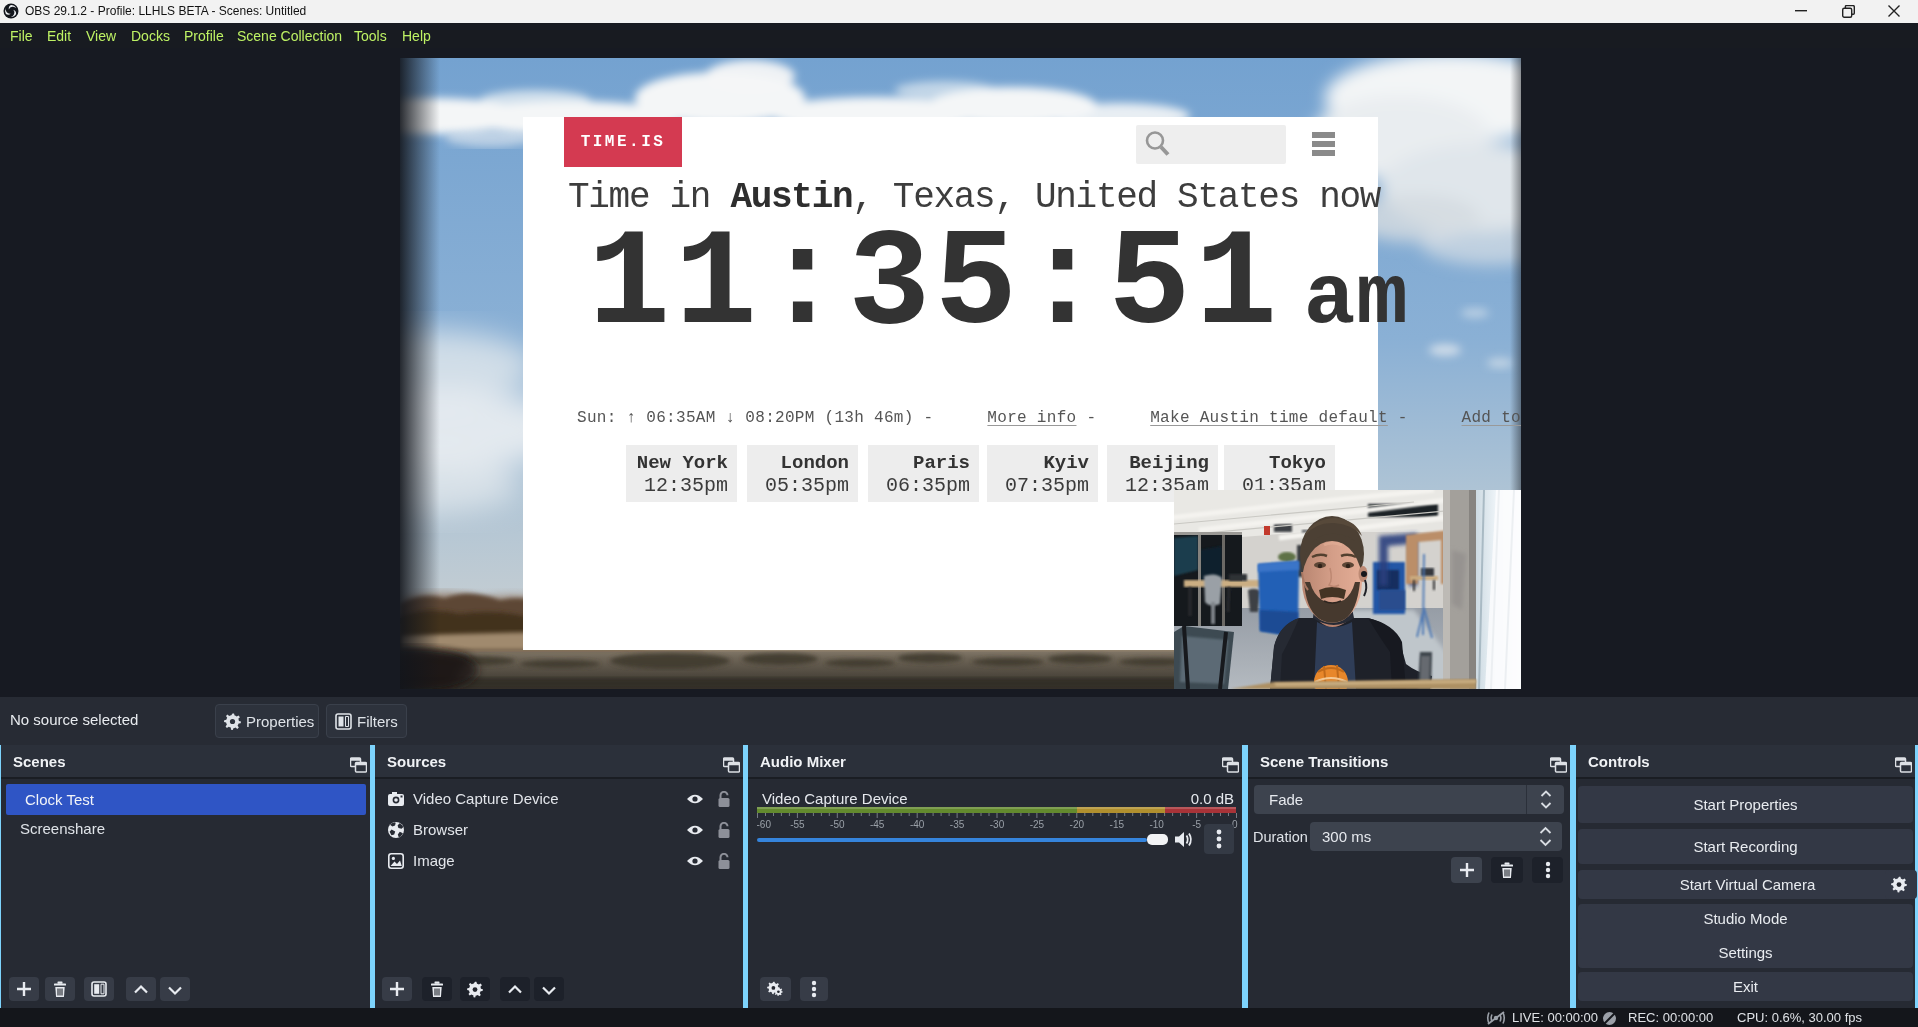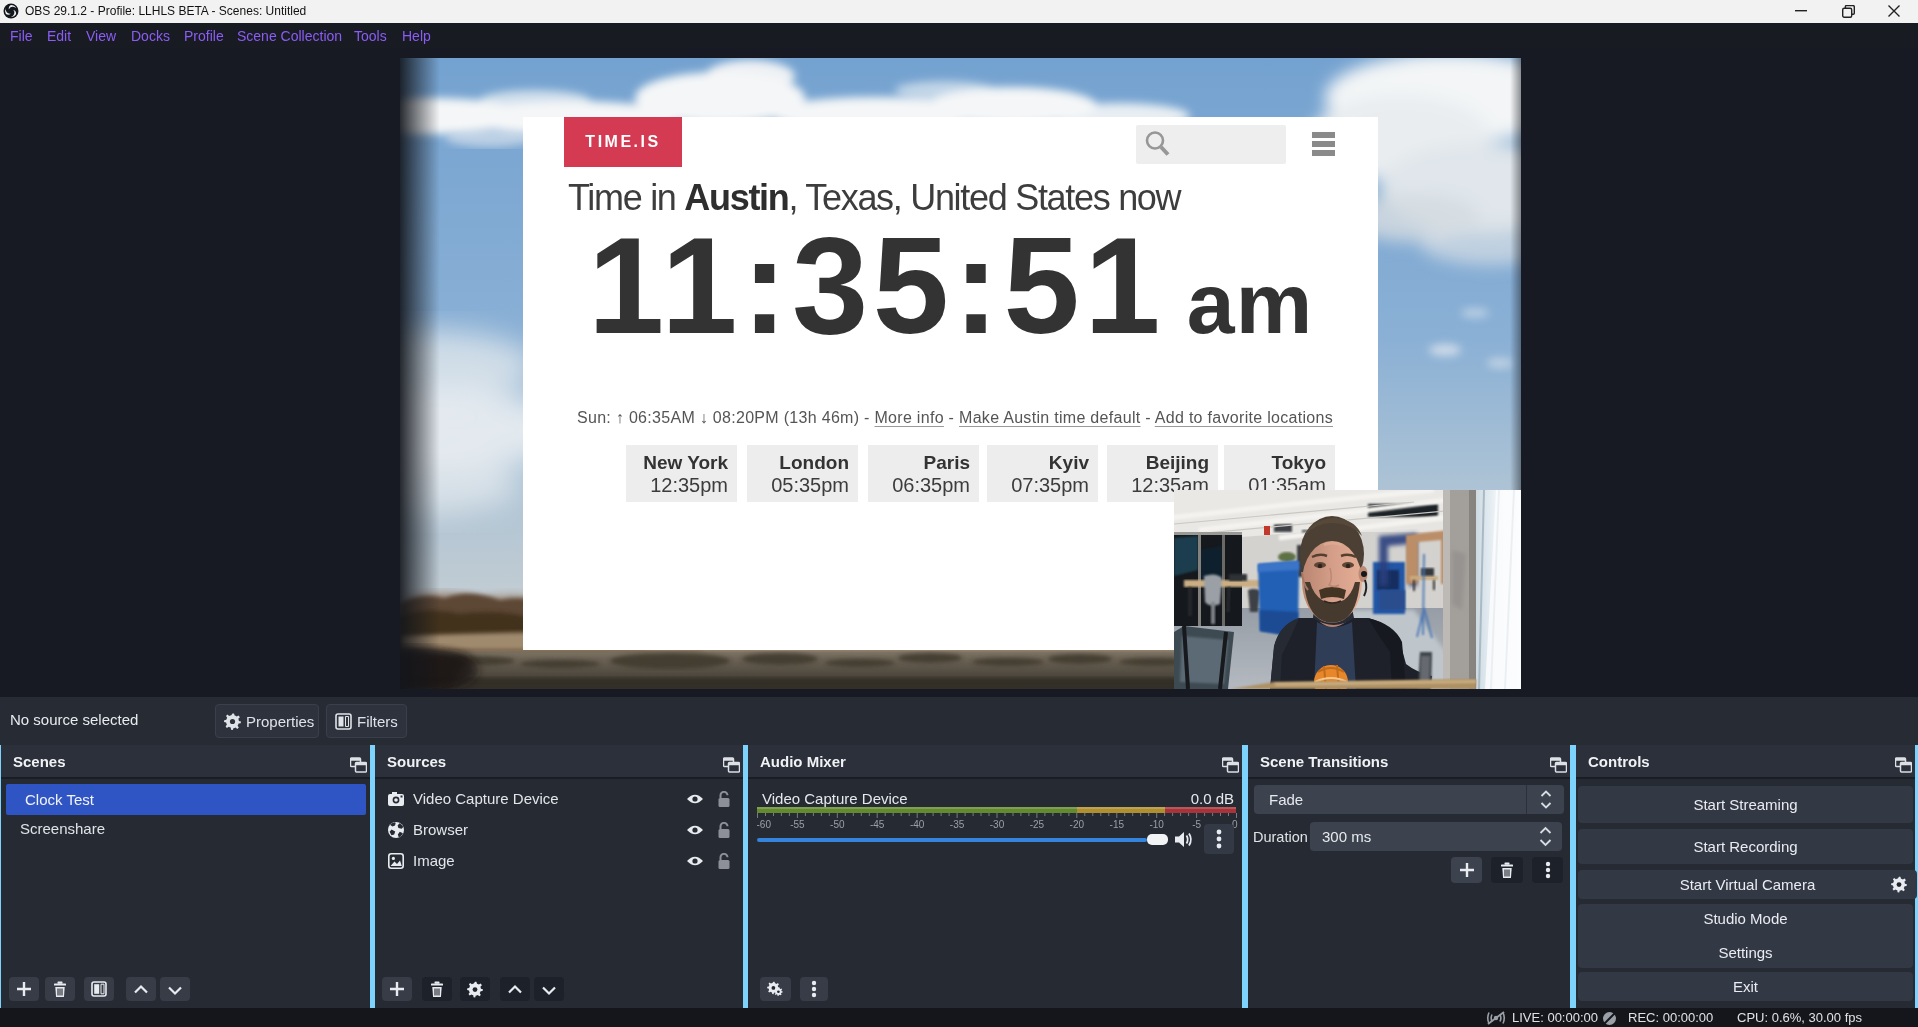--- a/index.html
+++ b/index.html
@@ -2,33 +2,33 @@
 <html><head>
 <meta charset="utf-8">
 <style>
 * { margin:0; padding:0; box-sizing:border-box; }
 html,body { width:1918px; height:1027px; overflow:hidden; background:#171a22;
   font-family:"Liberation Sans", sans-serif; }
 .abs { position:absolute; }
 #titlebar { position:absolute; left:0; top:0; width:1918px; height:23px; background:#f2f2f2;
   color:#111; font-size:12px; }
 #menubar { position:absolute; left:0; top:23px; width:1918px; height:25px; background:#181b21; }
-#menubar span { position:absolute; top:5px; color:#8b5cf6; font-size:14px; }
+#menubar span { position:absolute; top:5px; color:#bef264; font-size:14px; }
 #central { position:absolute; left:0; top:48px; width:1918px; height:649px; background:#171a22; }
-#canvas { position:absolute; left:400px; top:10px; width:1121px; height:631px; overflow:hidden; }
+#canvas { position:absolute; left:400px; top:10px; width:1121px; height:631px; overflow:hidden;font-family:Liberation Mono, monospace; }
 #card { position:absolute; left:123px; top:59px; width:855px; height:533px; background:#fff; }
 #toolbar { position:absolute; left:0; top:697px; width:1918px; height:48px; background:#272b34; }
 #docks { position:absolute; left:0; top:745px; width:1918px; height:263px; background:#7dd3fc; }
 .dock { position:absolute; top:0; height:263px; background:#262a33; }
 .dockhead { position:absolute; left:0; top:0; width:100%; height:34px; background:#2b303a;
   border-bottom:2px solid #1a1d23; }
 .dockhead .t { position:absolute; left:12px; top:8px; font-size:15px; font-weight:bold; color:#f0f2f5; }
 #statusbar { position:absolute; left:0; top:1008px; width:1918px; height:19px; background:#14161b;
   color:#dee1e5; font-size:13px; }
-.lnk { text-decoration:underline; text-decoration-color:#999; text-underline-offset:3px; }
+.lnk { text-decoration:underline; text-decoration-color:#999; text-underline-offset:3px;margin-left:44px; }
 .citybox { position:absolute; top:328px; width:111px; height:57px; background:#ededed;
   text-align:right; padding-right:9px; color:#333; }
 .citybox .cn { font-weight:bold; font-size:19px; margin-top:7px; }
 .citybox .ct { font-size:20px; color:#3c3c3c; }
 .tbtn { position:absolute; width:30px; height:24px; background:#373c47; border-radius:4px; }
 .tbtn.dkk { background:#1d212a; }
 .srow { position:absolute; left:0; width:368px; height:31px; color:#e2e5ea; font-size:15px; }
 .cbtn { position:absolute; left:2px; width:335px; background:#333845; border-radius:4px;
   color:#e9ecf0; font-size:15px; text-align:center; }
 </style>
@@ -665,21 +665,21 @@
         </svg></div>
   </div>
 
   <div class="dock" id="dock-controls" style="left:1576px;width:339px">
     <div class="dockhead">
         <span class="t">Controls</span>
       <svg class="abs" style="right:3px;top:11px" width="17" height="17">
           <use href="#popout"></use>
         </svg>
       </div>
-    <div class="cbtn" style="top:41px;height:37px;line-height:37px">Start Streaming</div>
+    <div class="cbtn" style="top:41px;height:37px;line-height:37px">Start Properties</div>
     <div class="cbtn" style="top:84px;height:35px;line-height:35px">Start Recording</div>
     <div class="cbtn" style="top:125px;height:29px;line-height:29px;width:339px">Start Virtual Camera</div>
     <div class="cbtn" style="top:125px;height:29px;left:309px;width:28px">
       <svg style="margin-top:6px" width="17" height="17" viewBox="0 0 17 17">
           <use href="#igear"></use>
         </svg></div>
     <div class="cbtn" style="top:159px;height:40px;line-height:30px">Studio Mode</div>
     <div class="cbtn" style="top:193px;height:30px;line-height:30px">Settings</div>
     <div class="cbtn" style="top:227px;height:29px;line-height:29px">Exit</div>
   </div>

